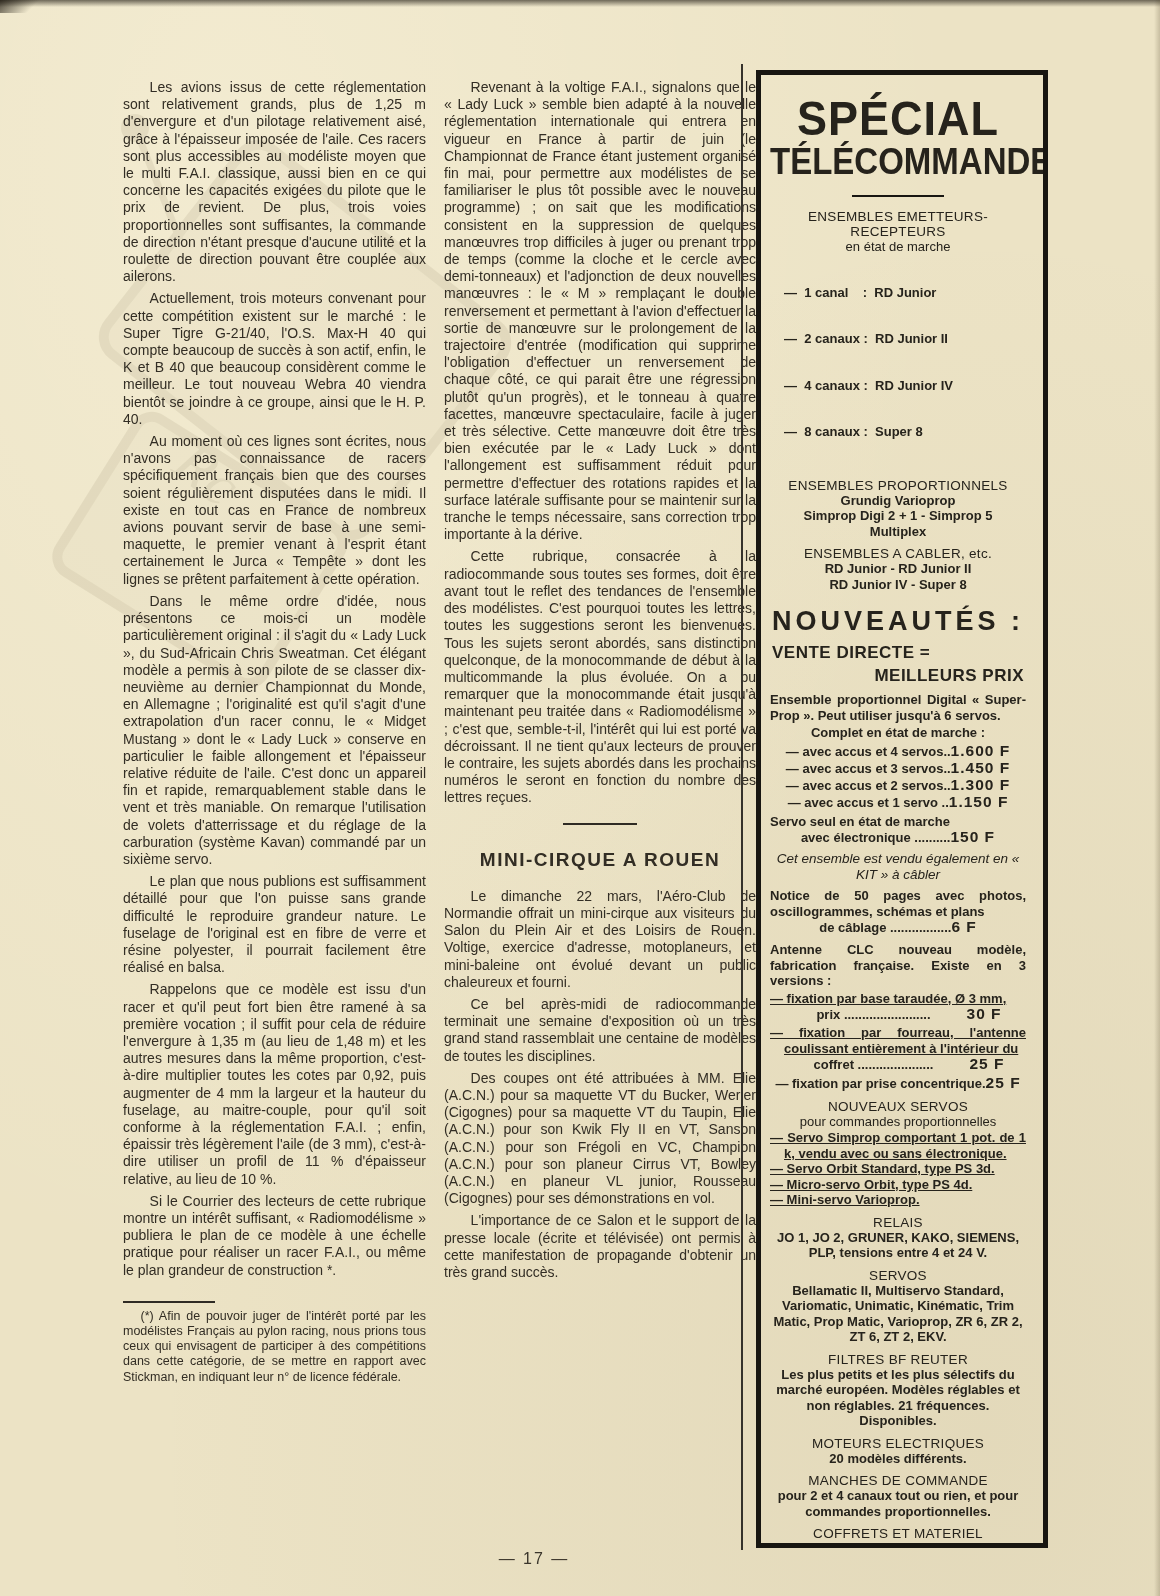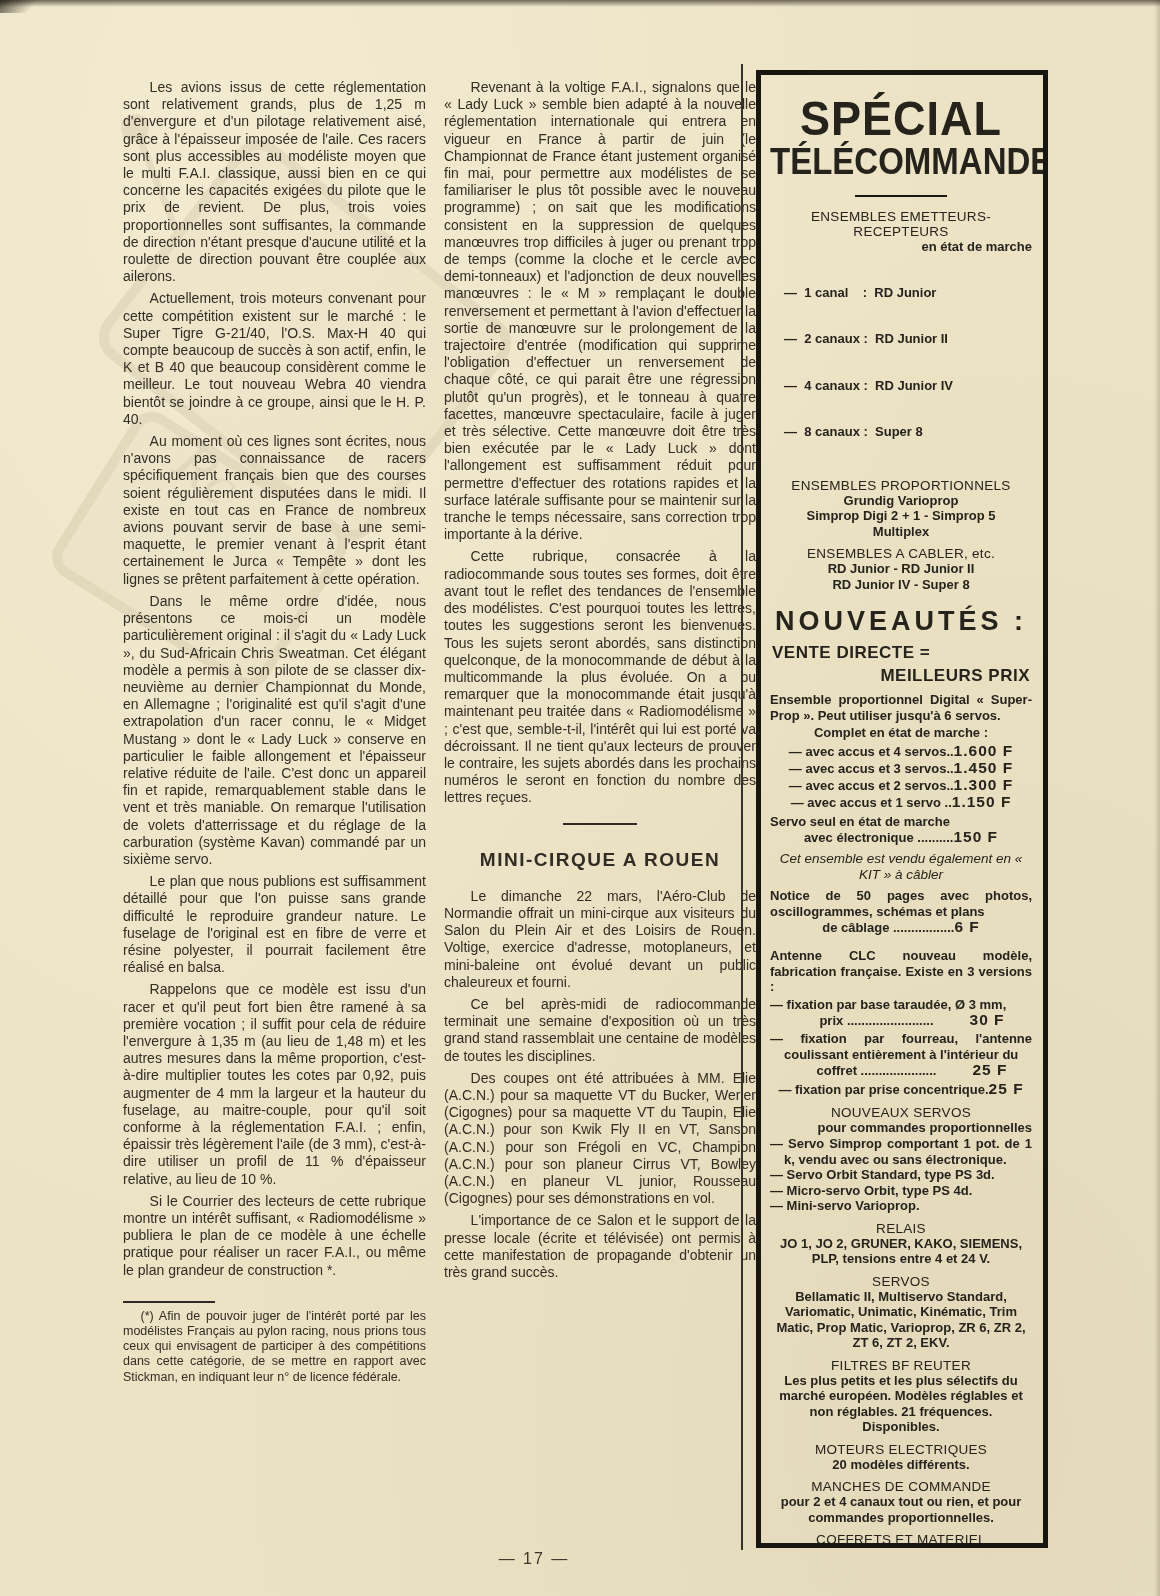--- a/index.html
+++ b/index.html
@@ -29,46 +29,46 @@
   .short-rule{width:74px;height:2px;background:#2f2b24;margin:16px auto 18px auto;}
   .mini-heading{font-weight:bold;font-size:19px;letter-spacing:1.5px;text-align:center;
     text-indent:0;margin:26px 0 20px 0;}
   .footnote-block{margin-top:22px;font-size:12.5px;line-height:15.2px;}
   .footnote-rule{width:92px;height:2px;background:#2f2b24;margin:0 0 6px 0;}
   .footnote-block p{text-indent:1.4em;margin:0;}
 
   
   .ad-divider-rule{position:absolute;left:741px;top:64px;width:2px;height:1486px;background:#35322b;}
   .ad-box{position:absolute;left:756px;top:70px;width:292px;height:1478px;
-    box-sizing:border-box;border:5px solid #181611;padding:8px 11px 6px 9px;overflow:hidden;}
+    box-sizing:border-box;border:5px solid #181611;padding:8px 17px 6px 9px;overflow:hidden;}
   .ad-box, .ad-box *{color:#26231c;}
   .ad-title1{font-size:45px;font-weight:bold;text-align:center;line-height:1.05;
     letter-spacing:1px;margin-top:12px;transform:scaleY(1.08);}
   .ad-title2{font-size:33px;font-weight:bold;text-align:center;line-height:1.1;
     letter-spacing:0;transform:scaleY(1.12);margin-top:2px;}
   .ad-title-rule{width:92px;height:2px;background:#181611;margin:14px auto 12px auto;}
   .ad-sec{margin-top:7px;}
   .ad-sec-title{font-weight:normal;font-size:13.5px;text-align:center;line-height:15px;letter-spacing:.3px;}
-  .ad-sec-sub{font-weight:bold;font-size:13px;text-align:right;line-height:15px;}
+  .ad-sec-sub{font-weight:normal;font-size:13px;text-align:center;line-height:15px;}
   .ad-center{font-size:13px;font-weight:bold;text-align:center;line-height:15.5px;}
   .ad-list{font-size:13px;font-weight:bold;line-height:15.5px;white-space:pre;margin-left:14px;}
   .ad-list div{white-space:pre;}
   .ad-nouveautes{font-size:27px;font-weight:bold;text-align:center;letter-spacing:4px;
     margin:14px 0 6px 0;transform:scaleY(1.05);}
   .ad-vente1{font-size:17px;font-weight:bold;margin:4px 0 0 2px;letter-spacing:.5px;}
   .ad-vente2{font-size:17px;font-weight:bold;text-align:right;margin:3px 2px 6px 0;letter-spacing:.5px;}
   .ad-par{font-size:13px;font-weight:bold;line-height:15.5px;text-align:justify;margin-top:6px;}
   .price-row{display:flex;justify-content:center;align-items:baseline;
     font-size:13px;font-weight:bold;line-height:16px;}
   .price-row .pv{font-size:15.5px;letter-spacing:1px;white-space:nowrap;}
-  .hang{padding-left:14px;text-indent:-14px;}
+  .hang{padding-left:14px;text-indent:-14px;text-decoration:underline;}
   .ind{padding-left:22px;gap:36px;}
   .ad-italic{font-style:italic;font-weight:normal;font-size:13.5px;text-align:center;
     line-height:16px;margin:5px 0;}
-  .mt2{margin-top:2px;} .mt6{margin-top:12px;}
+  .mt2{margin-top:2px;} .mt6{margin-top:6px;}
 
   .page-number{position:absolute;left:0;top:1550px;width:1068px;text-align:center;
     font-size:16px;letter-spacing:2px;color:#3a352b;}
 </style>
 </head>
 <body>
 
 <div class="scan-top"></div>
 <div class="scan-corner"></div>
 <div class="scan-right"></div>

